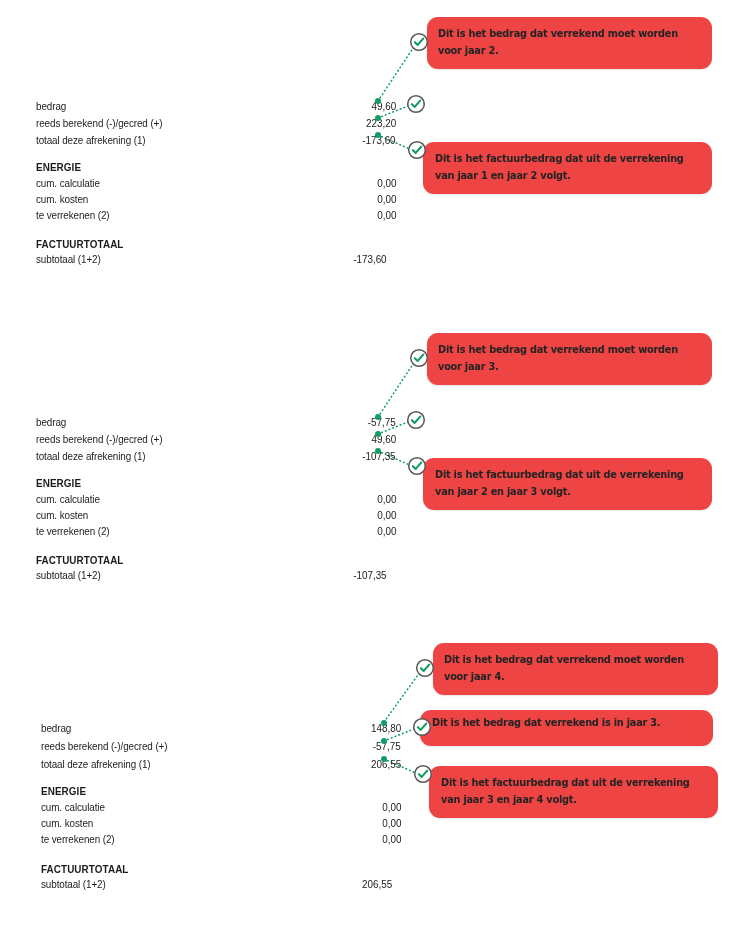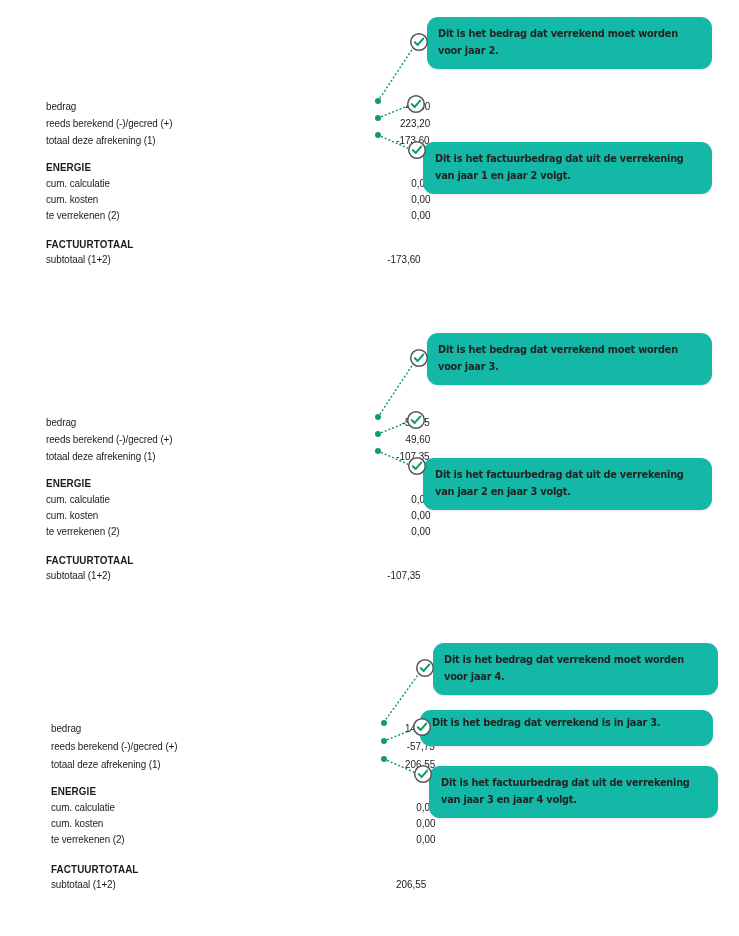--- a/index.html
+++ b/index.html
@@ -30,25 +30,24 @@
   }
 
   
   .invoice {
     position: absolute;
     top: 0;
     width: 400px;
   }
   .inv-row {
     position: absolute;
-    left: 12px;
+    left: 2px;
     width: 360px;
     height: 17px;
     line-height: 17px;
-    padding-left: 24px;
   }
   .inv-label {
     position: absolute;
     left: 0;
     top: 0;
     font-size: 10.5px;
     letter-spacing: -0.1px;
     color: #1b1b1b;
     white-space: nowrap;
     transform: scaleX(0.94);
@@ -84,21 +83,21 @@
     position: absolute;
     left: 0; top: 0;
     width: 739px;
     height: 320px;
     pointer-events: none;
   }
 
   
   .callout {
     position: absolute;
-    background: #14b8a6;
+    background: #ef4444;
     border-radius: 11px;
     box-sizing: border-box;
     box-shadow: 0 1px 1.5px rgba(0,0,0,0.10);
   }
   .callout-text {
     position: absolute;
     font-family: "DejaVu Sans", "Liberation Sans", sans-serif;
     font-size: 10.2px;
     font-weight: bold;
     line-height: 17px;

